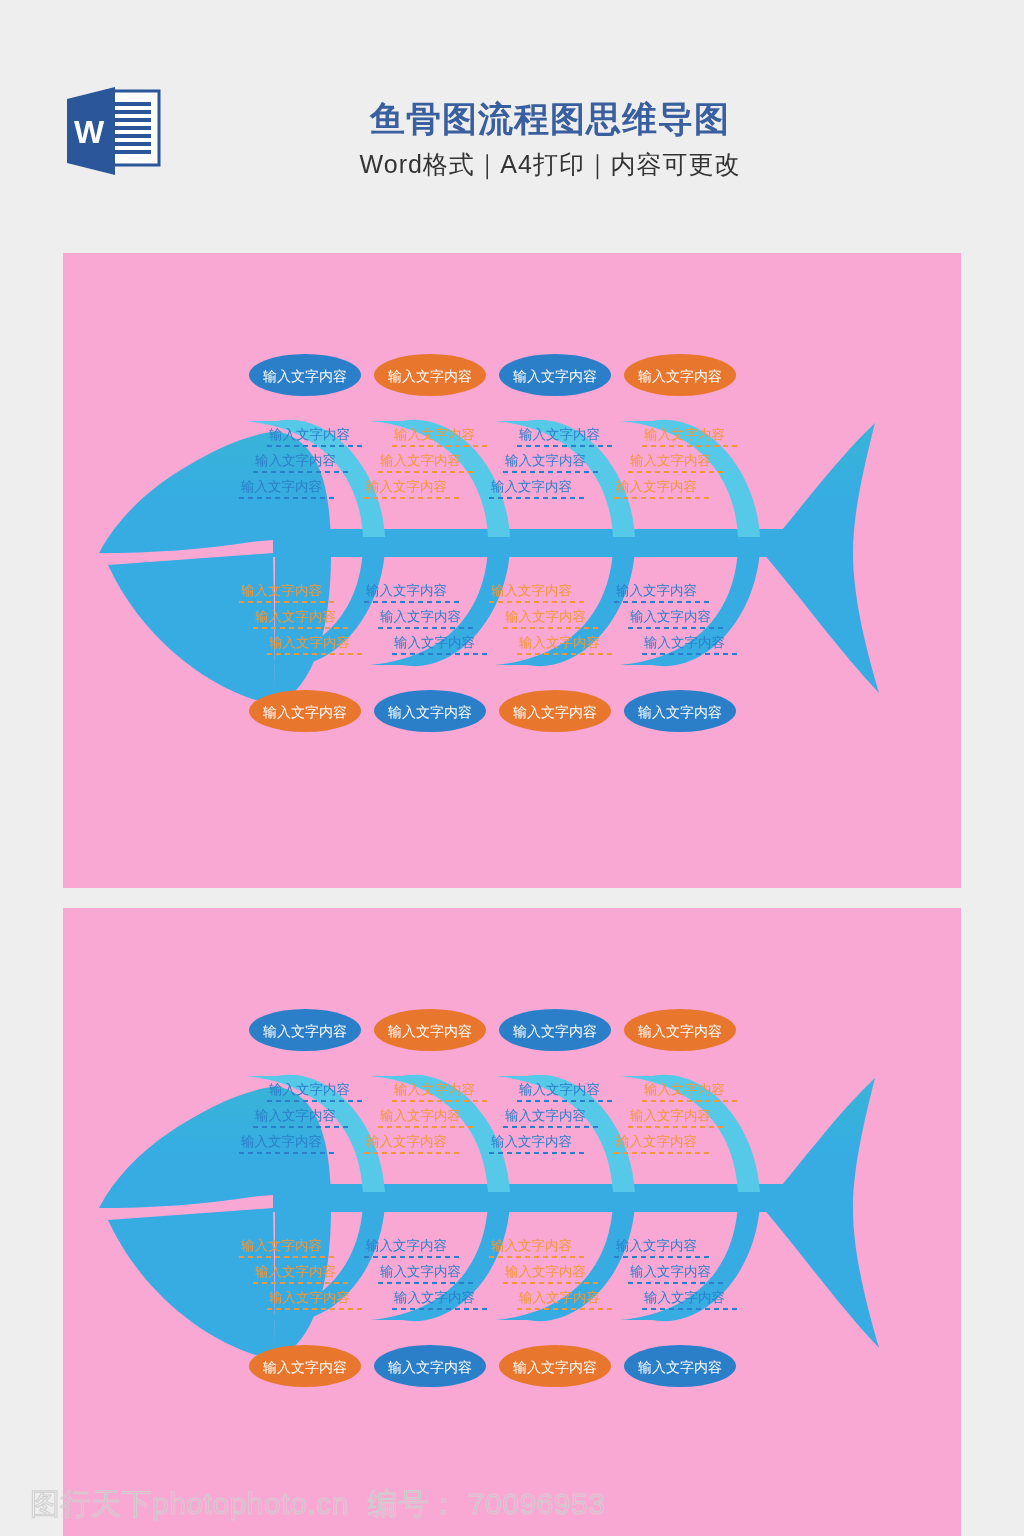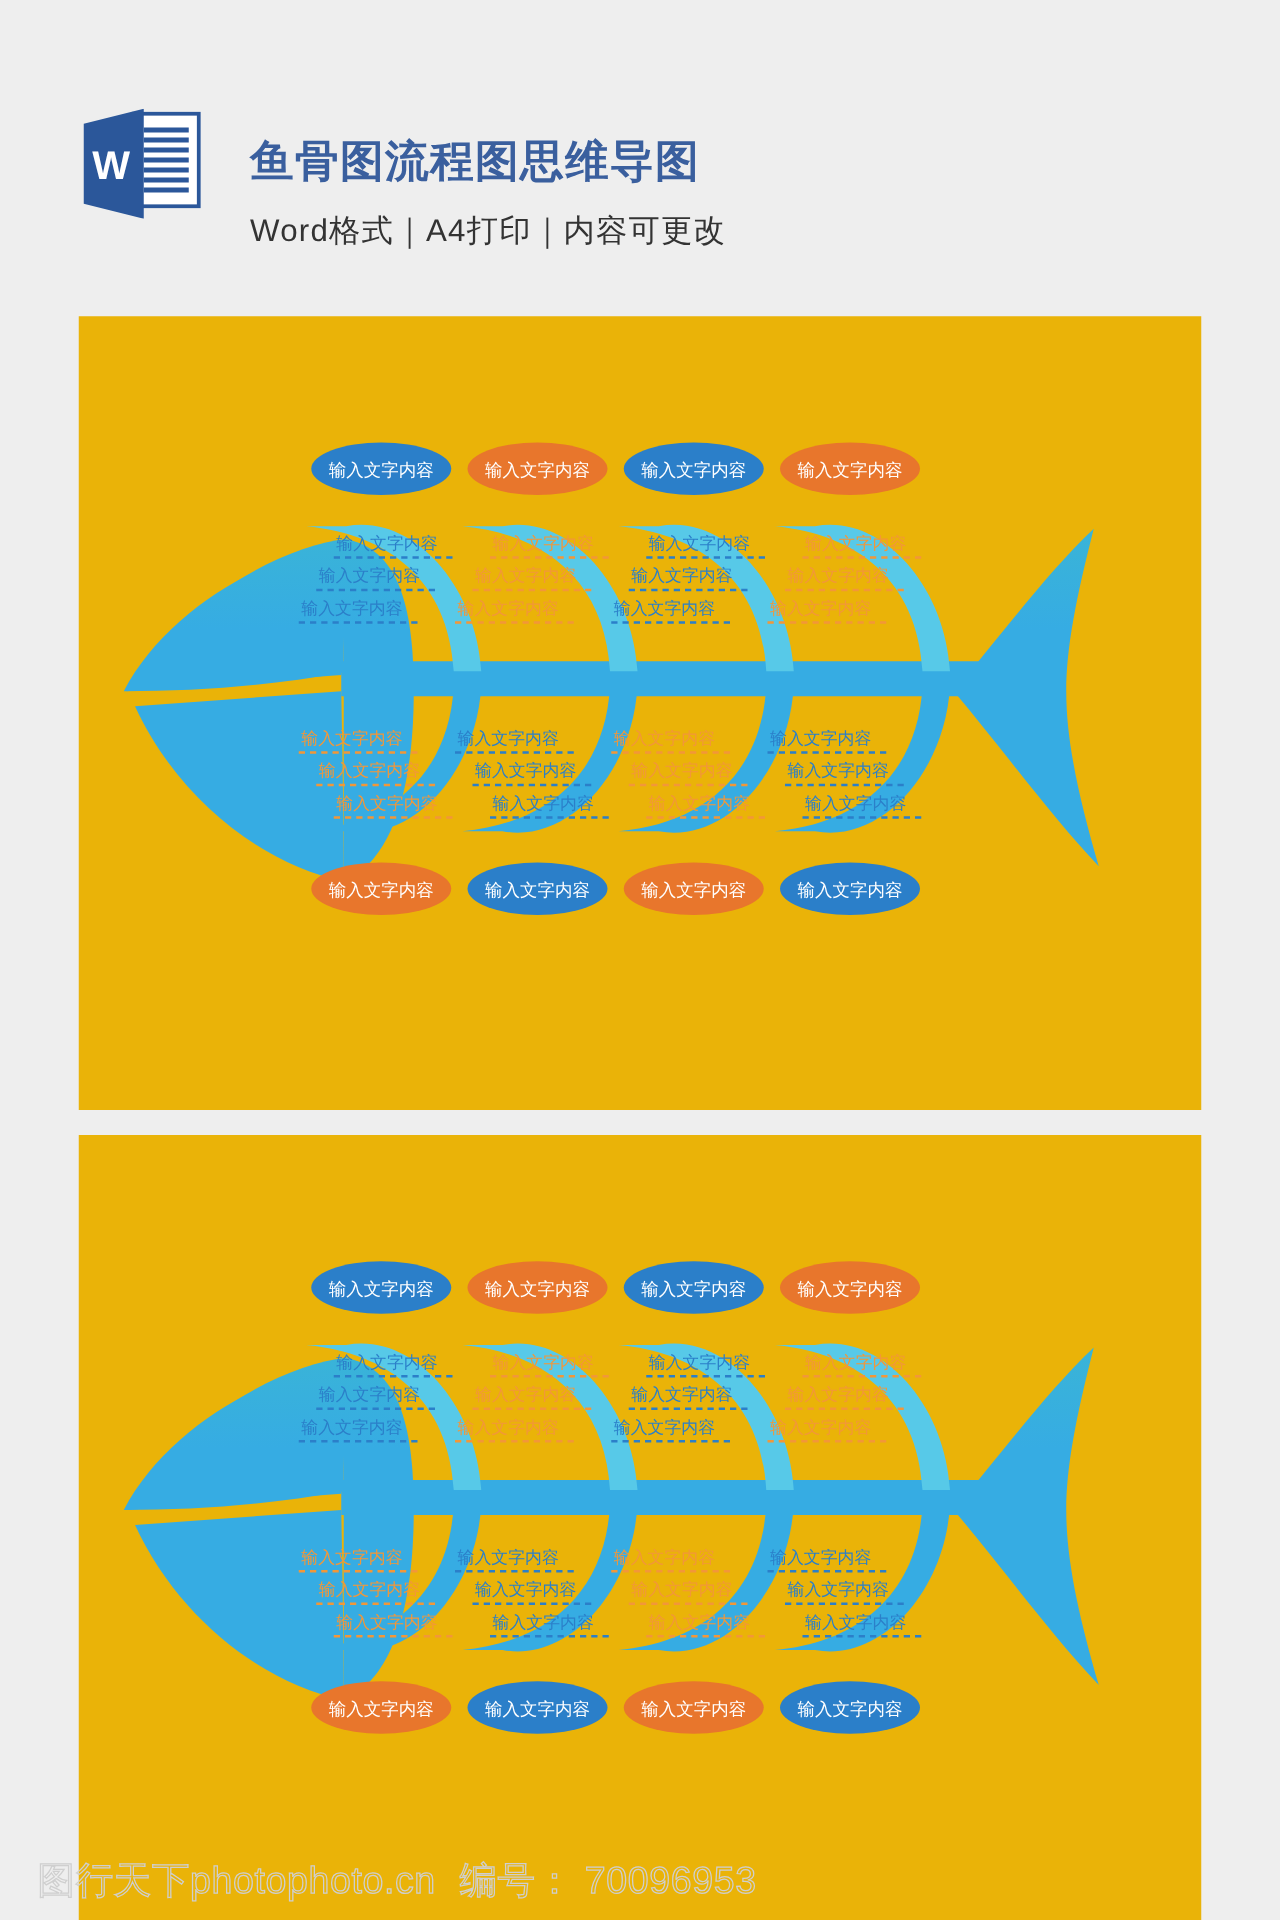--- a/index.html
+++ b/index.html
@@ -30,49 +30,49 @@
     left: 63px;
     top: 87px;
     width: 100px;
     height: 88px;
   }
   .word-logo svg { display: block; }
 
   .title-block {
     position: absolute;
     left: 200px;
-    top: 106px;
+    top: 95px;
     width: 700px;
-    text-align: left;
+    text-align: center;
   }
 
   .main-title {
     font-size: 35px;
     font-weight: bold;
     color: #3a5f9e;
     letter-spacing: 1px;
     line-height: 48px;
     font-family: "Liberation Sans", "DejaVu Sans", sans-serif;
   }
 
   .sub-title {
-    margin-top: 14px;
+    margin-top: 4px;
     font-size: 25px;
     color: #333333;
     letter-spacing: 1px;
     line-height: 34px;
     font-family: "Liberation Sans", "DejaVu Sans", sans-serif;
   }
 
   
   .panel {
     position: absolute;
     left: 63px;
     width: 898px;
-    background: #eab308;
+    background: #f9a8d4;
   }
   .panel-1 { top: 253px;  height: 635px; }
   .panel-2 { top: 908px;  height: 635px; }
 
   .fish-wrap {
     position: absolute;
     left: 0;
     top: 0;
     width: 898px;
     height: 635px;

